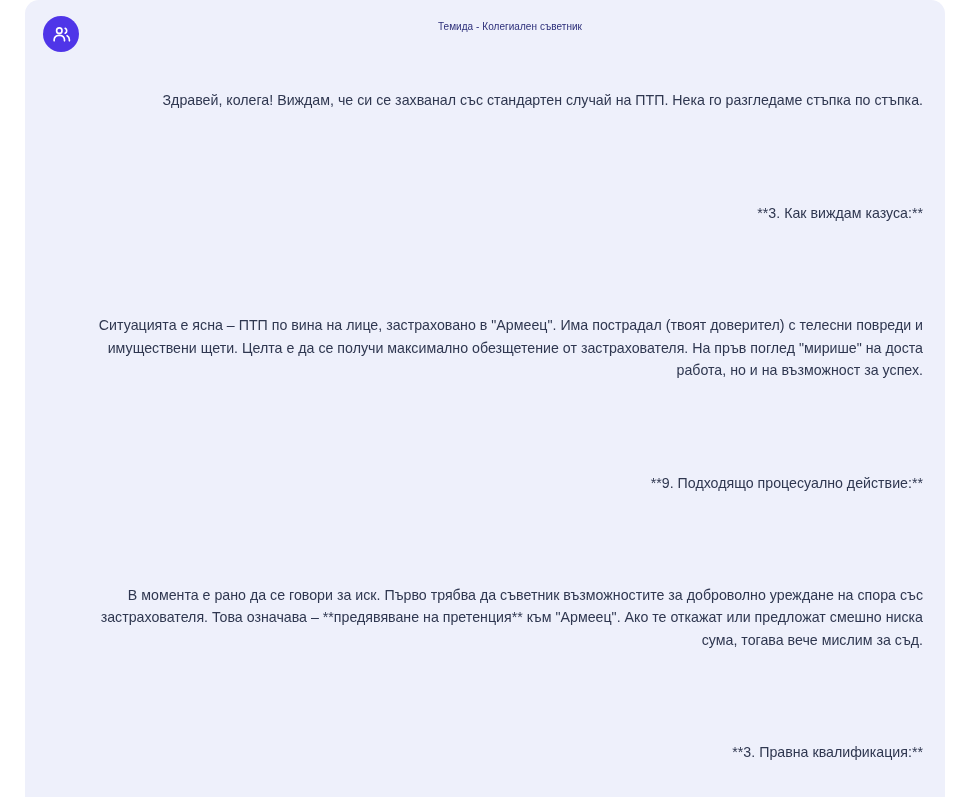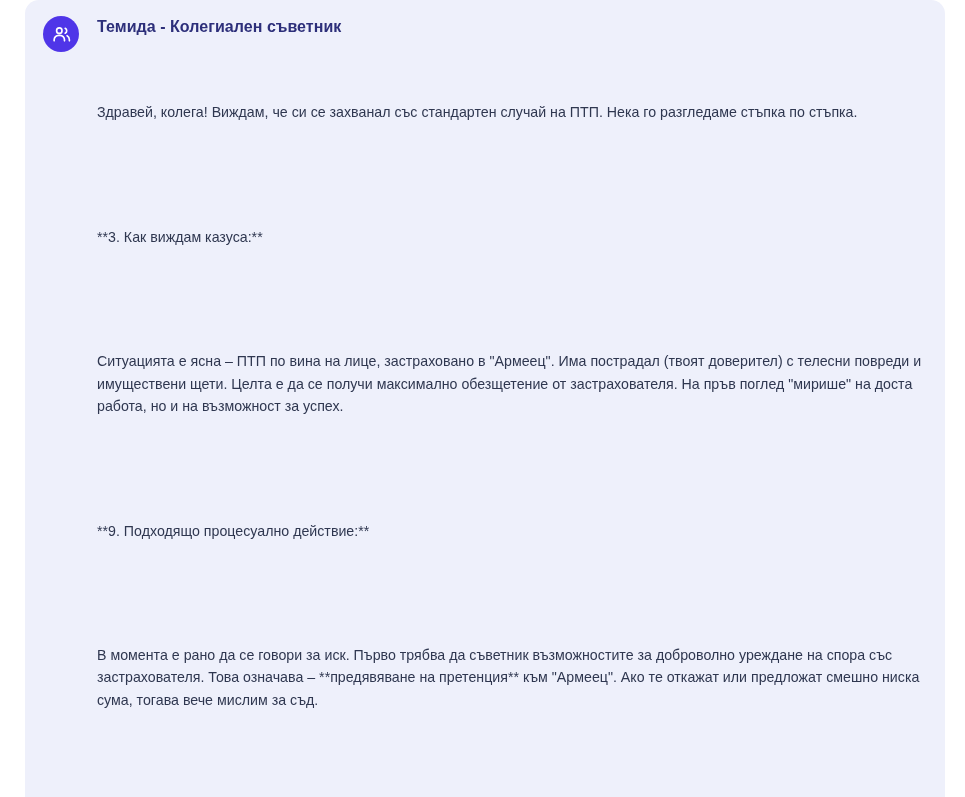--- a/index.html
+++ b/index.html
@@ -57,39 +57,40 @@
   .avatar svg { display: block; }
 
   .message-body {
     flex: 1 1 auto;
     margin-left: 18px;
     padding-right: 22px;
     min-width: 0;
   }
 
   .sender-name {
-    font-size: 16px;
-    font-weight: bold;
+    font-size: 10px;
+    font-weight: normal;
     color: #2d2f7a;
     line-height: 18px;
     margin: 4px 0 8px 0;
     letter-spacing: 0.05px;
+    text-align: center;
   }
 
   .message-text {
     font-size: 14.2px;
     line-height: 22.6px;
     color: #2f3750;
     white-space: pre-wrap;
     word-wrap: break-word;
     margin: 0;
     letter-spacing: 0.01px;
   }
 
-  .para { margin: 12px 0 22px 0; }
+  .para { margin: 0 0 22px 0; text-align: right; }
   .para:last-child { margin-bottom: 0; }
 </style>
 </head>
 <body>
 
 <div id="app">
 
   <div class="message-card">
     <div class="message-row">
 

